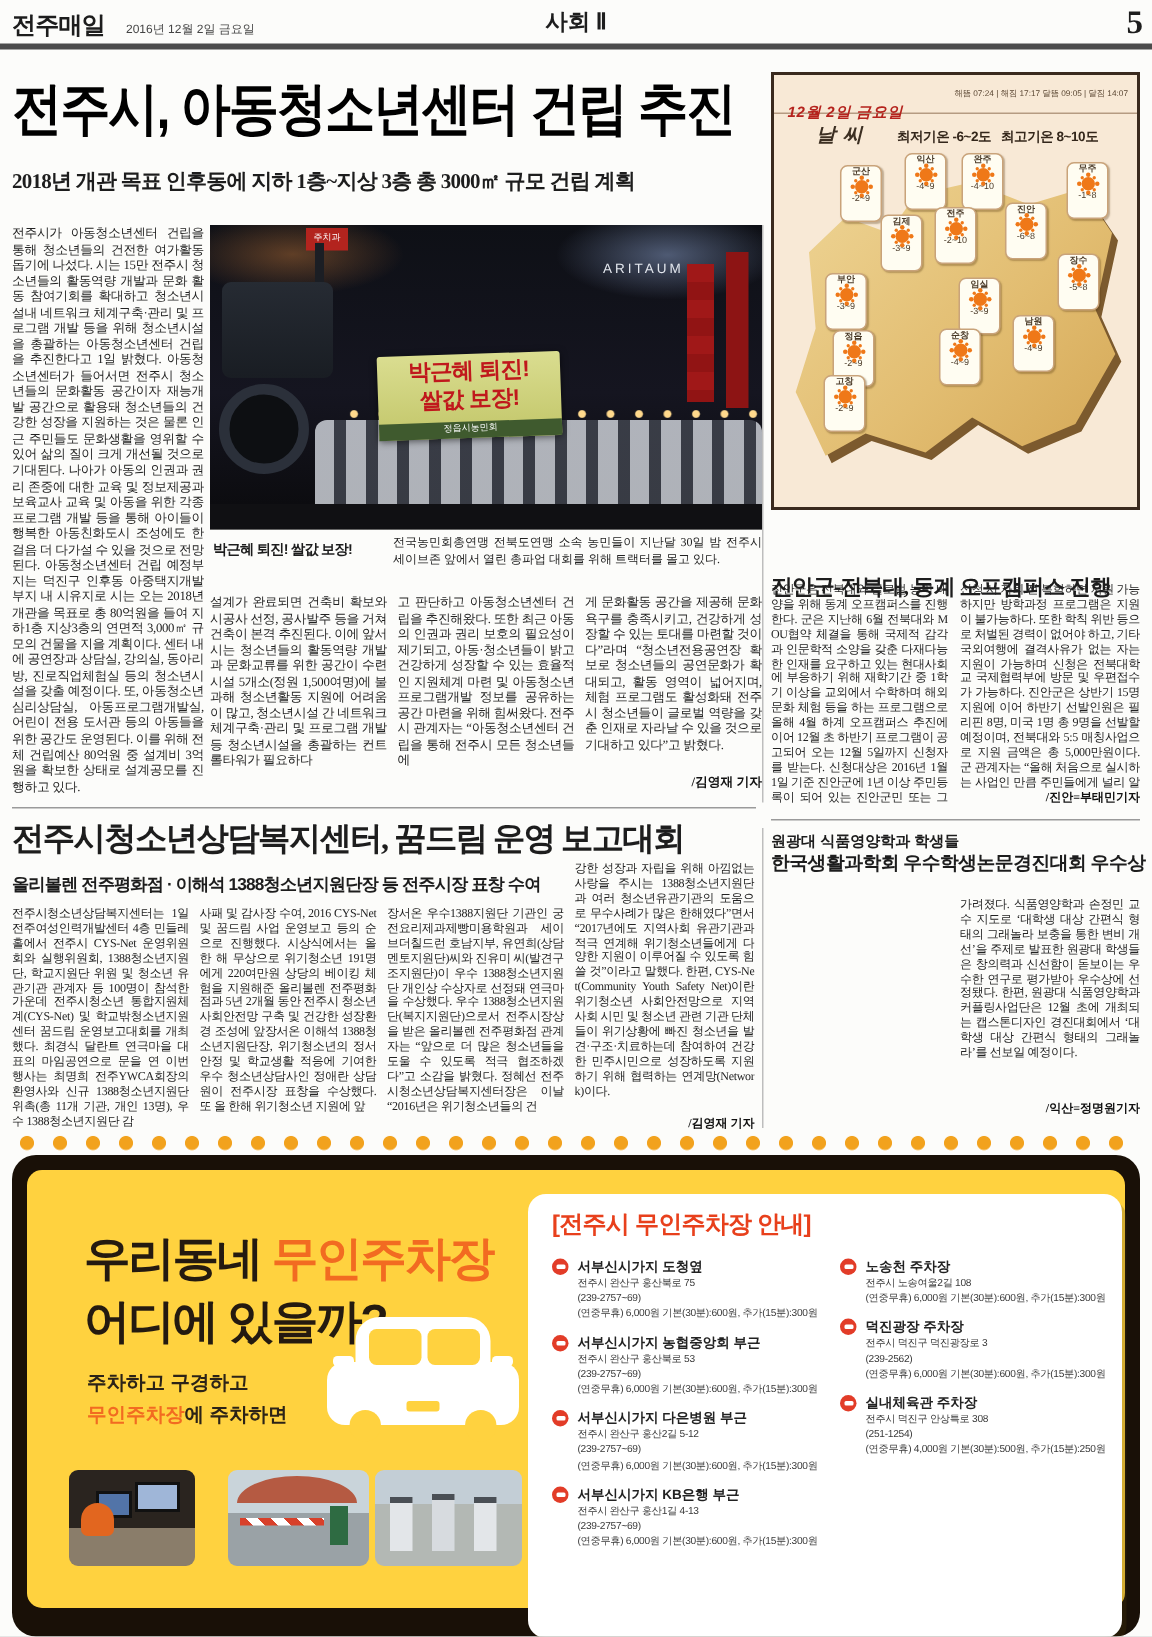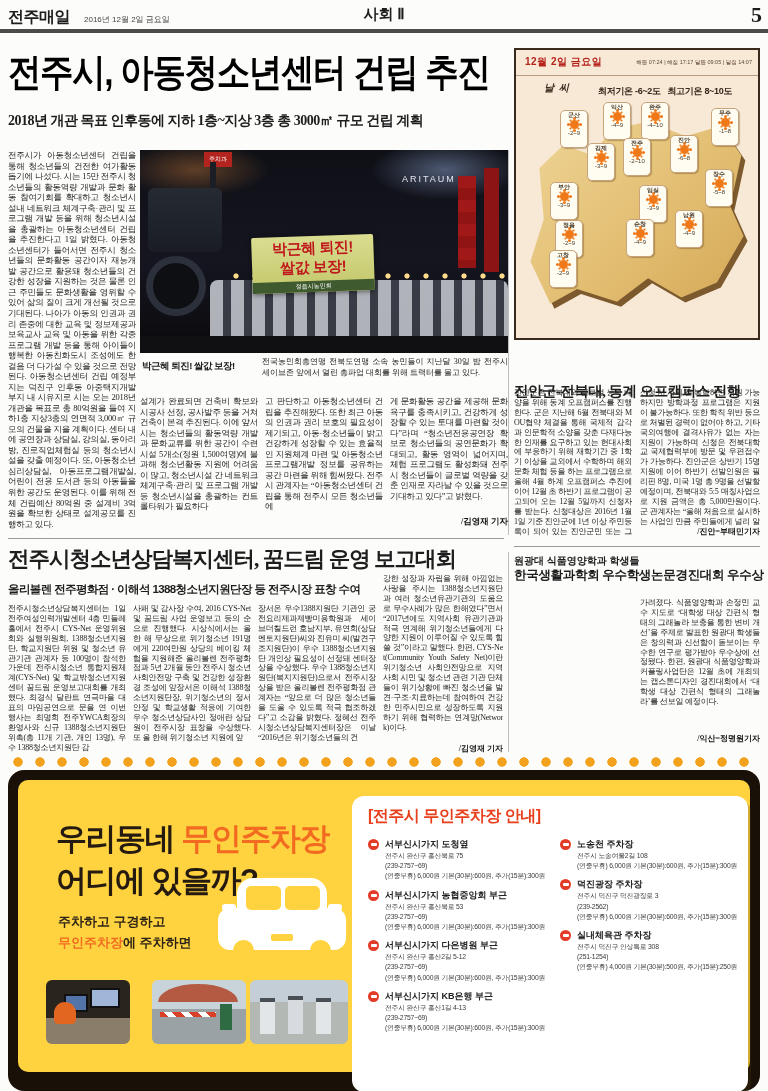--- a/index.html
+++ b/index.html
@@ -40,23 +40,23 @@
   .ph-crowd{position:absolute;left:70px;top:130px;width:298px;height:58px;border-radius:8px 8px 0 0;
     background:repeating-linear-gradient(90deg,rgba(208,212,219,.92) 0 13px,rgba(66,70,80,.9) 13px 21px);opacity:.9;}
   .ph-road{position:absolute;left:0;top:186px;width:368px;height:17px;background:#101013;}
   .cap-bold{left:142px;top:360px;width:116px;font-size:9.5px;font-weight:900;letter-spacing:-0.5px;}
   .cap-text{left:262px;top:357px;width:246px;font-family:"Liberation Serif",serif;font-size:8px;line-height:1.35;color:#222;}
   .colbox{overflow:hidden;}
 
   
   .wx{left:514px;top:48px;width:246px;height:292px;background:#f8e9d6;border:2px solid #3a2a1e;box-sizing:border-box;}
   .wx-head{position:absolute;left:0;top:0;width:100%;height:25px;border-bottom:1px solid #b59b82;}
-  .wx-date{position:absolute;left:9px;top:5px;font-size:10px;font-weight:900;color:#b5231d;letter-spacing:0.5px;}
+  .wx-date{position:absolute;left:9px;top:18px;font-size:10px;font-weight:900;font-style:italic;color:#b5231d;letter-spacing:0.5px;}
   .wx-sunmoon{position:absolute;right:6px;top:9px;font-size:5.5px;color:#5a4632;}
-  .wx-title{position:absolute;left:28px;top:31px;font-size:10px;font-weight:900;font-style:italic;letter-spacing:5px;color:#3c2f22;}
+  .wx-title{position:absolute;left:28px;top:31px;font-size:13px;font-weight:900;font-style:italic;letter-spacing:5px;color:#3c2f22;}
   .wx-lowhigh{position:absolute;left:82px;top:35px;font-size:9px;font-weight:bold;color:#33261a;letter-spacing:-0.3px;}
   .wx-map-sh{position:absolute;left:14px;top:68px;width:222px;height:212px;background:#7c5a2e;clip-path:polygon(6% 26%,17% 15%,30% 20%,38% 8%,55% 4%,72% 11%,88% 6%,97% 20%,92% 44%,98% 58%,86% 80%,70% 87%,55% 78%,41% 89%,23% 83%,11% 90%,2% 70%,8% 50%);}
   .wx-map{position:absolute;left:10px;top:63px;width:222px;height:212px;background:linear-gradient(135deg,#efd697 0%,#e2bd71 55%,#d3a553 100%);clip-path:polygon(6% 26%,17% 15%,30% 20%,38% 8%,55% 4%,72% 11%,88% 6%,97% 20%,92% 44%,98% 58%,86% 80%,70% 87%,55% 78%,41% 89%,23% 83%,11% 90%,2% 70%,8% 50%);}
   .wb{position:absolute;width:26px;height:36px;background:#fffdf2;border:1px solid #c9a37a;border-radius:5px;text-align:center;box-shadow:1px 1px 1px rgba(90,60,20,.35);}
   .wb-n{font-size:6px;color:#4a3категор}
   .wb-n{font-size:6px;color:#4a3a28;line-height:8px;font-weight:bold;}
   .wb-t{font-size:6px;color:#4a3a28;line-height:7px;}
   .sun{width:9px;height:9px;margin:1px auto;border-radius:50%;background:#ef7818;
     box-shadow:0 -6px 0 -3px #ef7818,0 6px 0 -3px #ef7818,-6px 0 0 -3px #ef7818,6px 0 0 -3px #ef7818,4px 4px 0 -3.4px #ef7818,-4px 4px 0 -3.4px #ef7818,4px -4px 0 -3.4px #ef7818,-4px -4px 0 -3.4px #ef7818;}
 
@@ -231,21 +231,21 @@
 
   <div class="abs hr" style="left:8px;top:538px;width:496px;"></div>
   <div class="abs hr" style="left:514px;top:546px;width:246px;"></div>
   <div class="abs vr" style="left:508px;top:150px;height:385px;"></div>
   <div class="abs vr" style="left:508px;top:552px;height:200px;"></div>
 
   <div class="abs counsel-headline">전주시청소년상담복지센터, 꿈드림 운영 보고대회</div>
   <div class="abs counsel-subhead">올리볼렌 전주평화점 · 이해석 1388청소년지원단장 등 전주시장 표창 수여</div>
   <div class="abs colbox body-text just" style="left:8px;top:604px;width:118px;height:152px;font-size:8px;">전주시청소년상담복지센터는 1일 전주여성인력개발센터 4층 민들레홀에서 전주시 CYS-Net 운영위원회와 실행위원회, 1388청소년지원단, 학교지원단 위원 및 청소년 유관기관 관계자 등 100명이 참석한 가운데 전주시청소년 통합지원체계(CYS-Net) 및 학교밖청소년지원센터 꿈드림 운영보고대회를 개최했다. 최경식 달란트 연극마을 대표의 마임공연으로 문을 연 이번 행사는 최명희 전주YWCA회장의 환영사와 신규 1388청소년지원단 위촉(총 11개 기관, 개인 13명), 우수 1388청소년지원단 감</div>
   <div class="abs colbox body-text just" style="left:133px;top:604px;width:118px;height:152px;font-size:8px;">사패 및 감사장 수여, 2016 CYS-Net 및 꿈드림 사업 운영보고 등의 순으로 진행했다. 시상식에서는 올 한 해 무상으로 위기청소년 191명에게 220여만원 상당의 베이킹 체험을 지원해준 올리볼렌 전주평화점과 5년 2개월 동안 전주시 청소년사회안전망 구축 및 건강한 성장환경 조성에 앞장서온 이해석 1388청소년지원단장, 위기청소년의 정서 안정 및 학교생활 적응에 기여한 우수 청소년상담사인 정애란 상담원이 전주시장 표창을 수상했다. 또 올 한해 위기청소년 지원에 앞</div>
-  <div class="abs colbox body-text just" style="left:258px;top:604px;width:118px;height:152px;font-size:8px;">장서온 우수1388지원단 기관인 궁전요리제과제빵미용학원과 세이브더칠드런 호남지부, 유연희(상담멘토지원단)씨와 진유미 씨(발견구조지원단)이 우수 1388청소년지원단 개인상 필요성이 선정돼 센터장상을 수상했다. 우수 1388청소년지원단(복지지원단)으로서 전주시장상을 받은 올리볼렌 전주평화점 관계자는 “앞으로 더 많은 청소년들을 도울 수 있도록 적극 협조하겠다”고 소감을 밝혔다. 정혜선 전주시청소년상담복지센터장은 이날 “2016년은 위기청소년들의 건</div>
+  <div class="abs colbox body-text just" style="left:258px;top:604px;width:118px;height:152px;font-size:8px;">장서온 우수1388지원단 기관인 궁전요리제과제빵미용학원과 세이브더칠드런 호남지부, 유연희(상담멘토지원단)씨와 진유미 씨(발견구조지원단)이 우수 1388청소년지원단 개인상 수상자로 선정돼 연극마을 수상했다. 우수 1388청소년지원단(복지지원단)으로서 전주시장상을 받은 올리볼렌 전주평화점 관계자는 “앞으로 더 많은 청소년들을 도울 수 있도록 적극 협조하겠다”고 소감을 밝혔다. 정혜선 전주시청소년상담복지센터장은 이날 “2016년은 위기청소년들의 건</div>
   <div class="abs colbox body-text just" style="left:383px;top:574px;width:120px;height:168px;font-size:8px;">강한 성장과 자립을 위해 아낌없는 사랑을 주시는 1388청소년지원단과 여러 청소년유관기관의 도움으로 무수사례가 많은 한해였다”면서 “2017년에도 지역사회 유관기관과 적극 연계해 위기청소년들에게 다양한 지원이 이루어질 수 있도록 힘쓸 것”이라고 말했다. 한편, CYS-Net(Community Youth Safety Net)이란 위기청소년 사회안전망으로 지역사회 시민 및 청소년 관련 기관 단체들이 위기상황에 빠진 청소년을 발견·구조·치료하는데 참여하여 건강한 민주시민으로 성장하도록 지원하기 위해 협력하는 연계망(Network)이다.</div>
   <div class="abs byline" style="left:383px;top:743px;width:120px;font-size:8px;">/김영재 기자</div>
 
   <div class="abs wk-headline">한국생활과학회 우수학생논문경진대회 우수상</div>
   <div class="abs wk-eyebrow">원광대 식품영양학과 학생들</div>
   <div class="abs colbox body-text just" style="left:640px;top:598px;width:120px;height:134px;font-size:8px;">가려졌다. 식품영양학과 손정민 교수 지도로 ‘대학생 대상 간편식 형태의 그래놀라 보충을 통한 변비 개선’을 주제로 발표한 원광대 학생들은 창의력과 신선함이 돋보이는 우수한 연구로 평가받아 우수상에 선정됐다. 한편, 원광대 식품영양학과 커플링사업단은 12월 초에 개최되는 캡스톤디자인 경진대회에서 ‘대학생 대상 간편식 형태의 그래놀라’를 선보일 예정이다.</div>
   <div class="abs byline" style="left:640px;top:733px;width:120px;font-size:8px;">/익산=정명원기자</div>
 
   <div class="abs ad-dots"></div>
   <div class="abs ad-frame">

